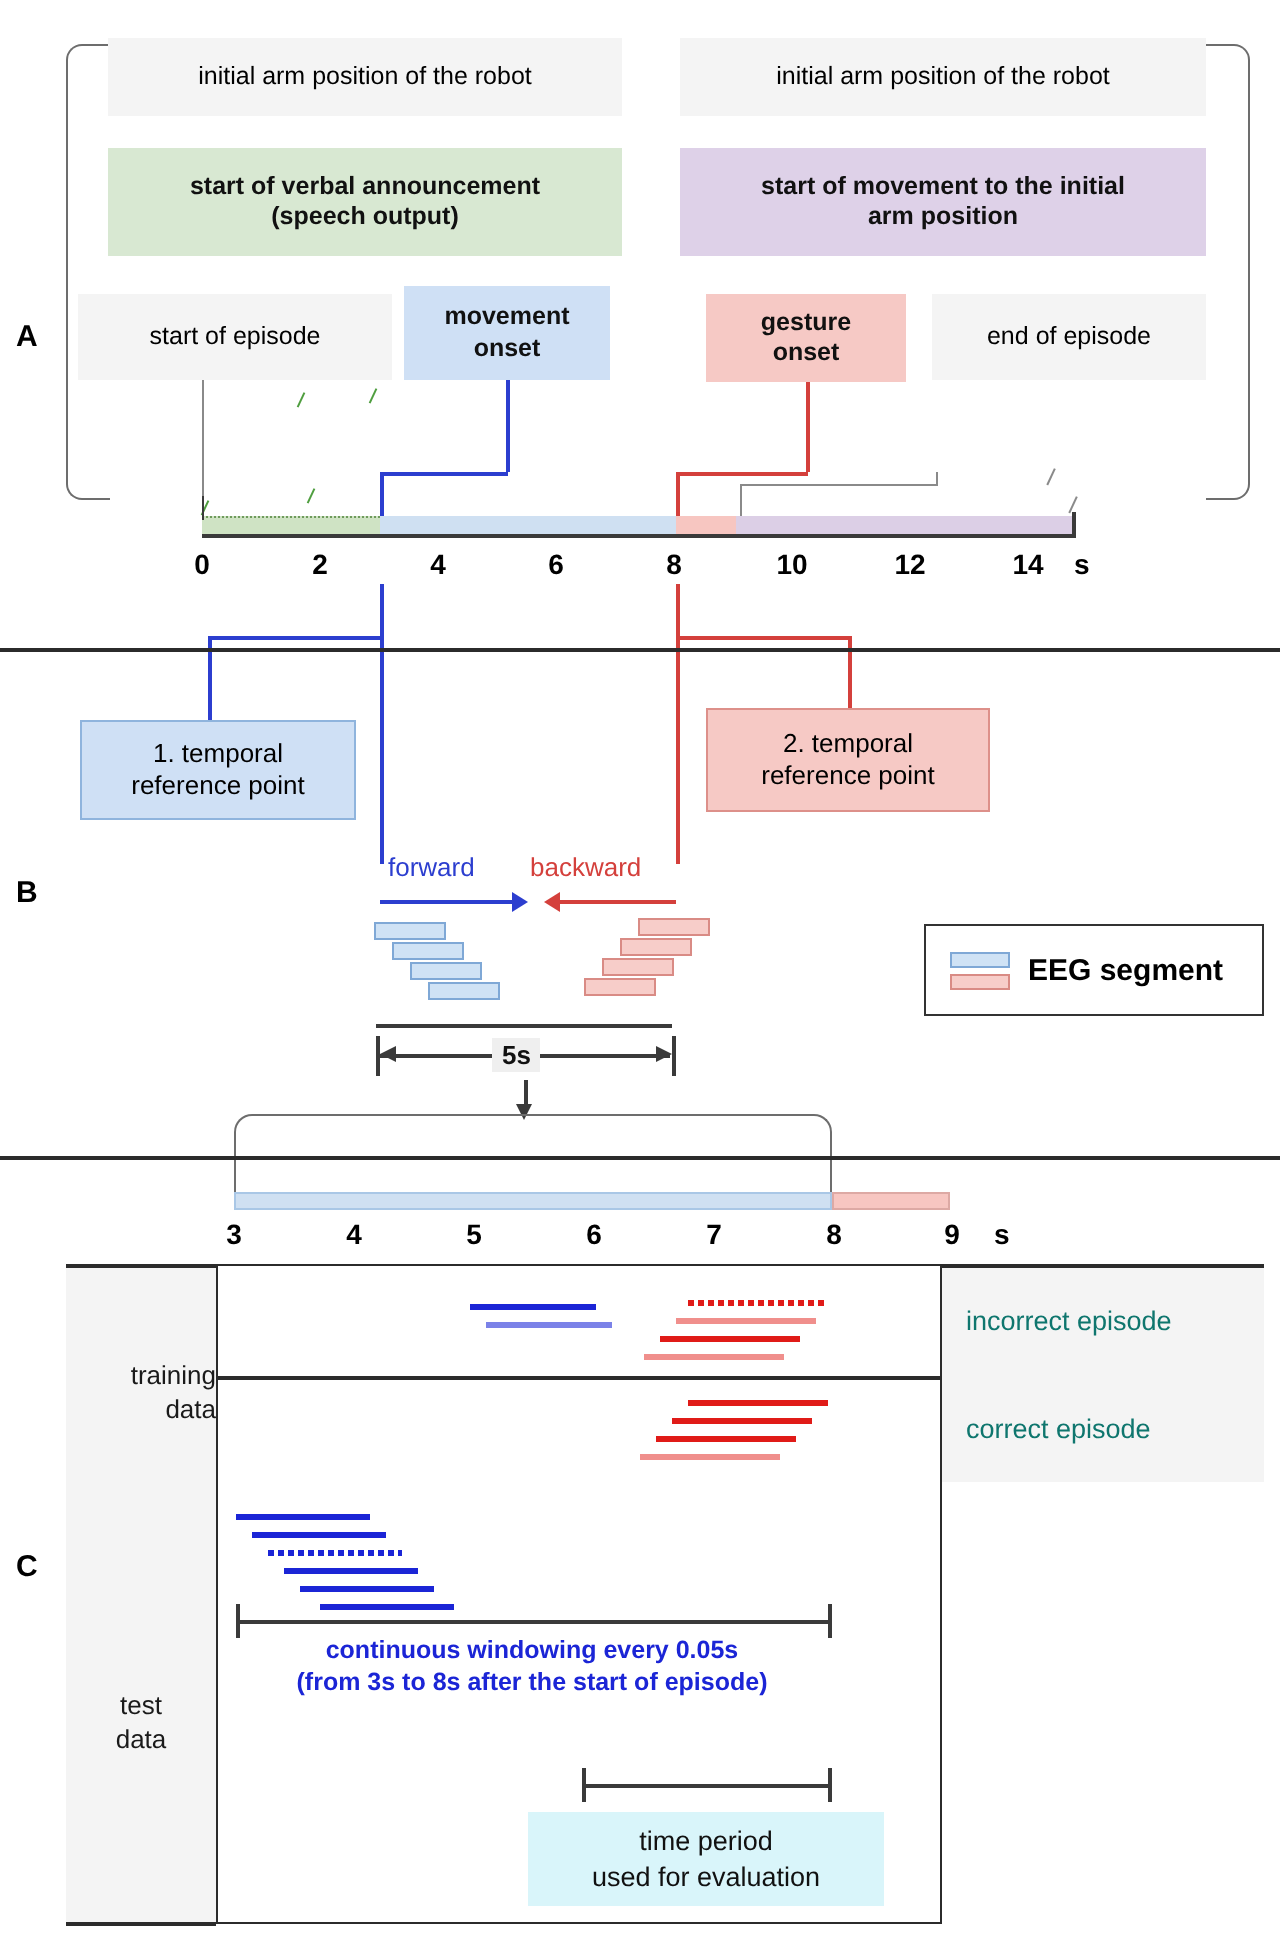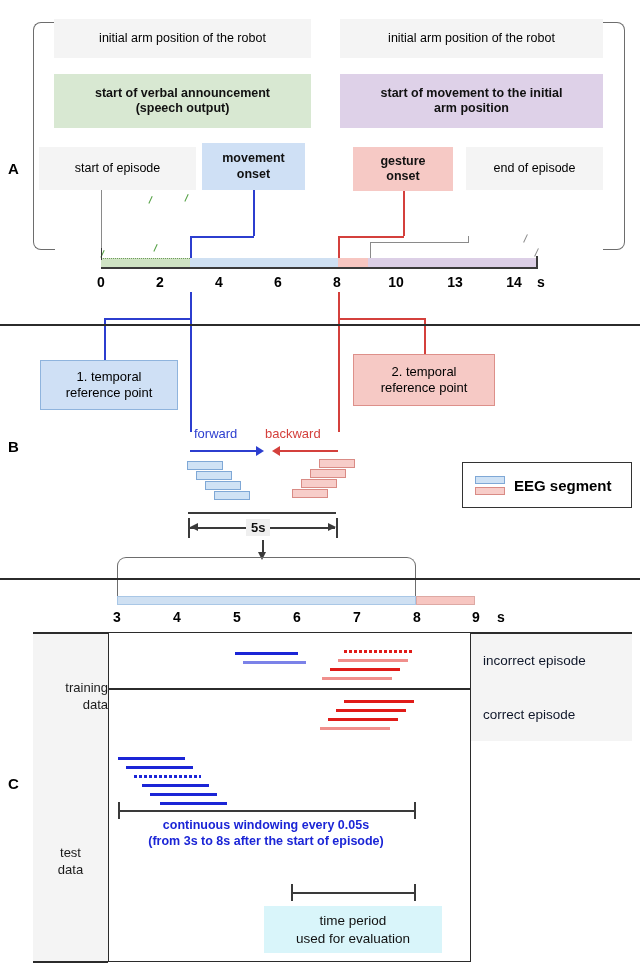--- a/index.html
+++ b/index.html
@@ -100,21 +100,21 @@
 
   
   .c-col-label {
     position:absolute; background:#f4f4f4;
     display:flex; align-items:center; justify-content:center;
     text-align:center; font-size:13px; line-height:1.3; color:#1a1a1a;
   }
   .c-row-label {
     position:absolute; background:#f4f4f4;
     display:flex; align-items:center; justify-content:flex-start;
-    padding-left:12px; font-size:13.5px; color:#0f172a;
+    padding-left:12px; font-size:13.5px; color:#0f766e;
   }
   .c-frame { position:absolute; border:1.5px solid #2b2b2b; }
   .c-hr    { position:absolute; height:1.5px; background:#2b2b2b; }
 
   .eline { position:absolute; height:2.6px; }
   .eline.blue-s  { background:#1b25d6; }
   .eline.blue-l  { background:#7b82e8; }
   .eline.red-s   { background:#e01b18; }
   .eline.red-l   { background:#f08f8c; }
   .eline.red-dot {
@@ -199,21 +199,21 @@
   <div class="tl-axisline" style="left:101px; top:267px; width:437px; height:1.6px;"></div>
   <div class="tl-axisline" style="left:536px; top:256px; width:1.6px; height:12px;"></div>
   <div class="tl-axisline" style="left:101px; top:248px; width:1.4px; height:12px;"></div>
 
   <div class="tick-label" style="left:87px;  top:274px; width:28px;">0</div>
   <div class="tick-label" style="left:146px; top:274px; width:28px;">2</div>
   <div class="tick-label" style="left:205px; top:274px; width:28px;">4</div>
   <div class="tick-label" style="left:264px; top:274px; width:28px;">6</div>
   <div class="tick-label" style="left:323px; top:274px; width:28px;">8</div>
   <div class="tick-label" style="left:382px; top:274px; width:28px;">10</div>
-  <div class="tick-label" style="left:441px; top:274px; width:28px;">13</div>
+  <div class="tick-label" style="left:441px; top:274px; width:28px;">12</div>
   <div class="tick-label" style="left:500px; top:274px; width:28px;">14</div>
   <div class="axis-s" style="left:537px; top:274px;">s</div>
 
   <div class="stroke v-blue" style="left:190px; top:292px; height:140px;"></div>
   <div class="stroke v-blue" style="left:104px; top:318px; height:42px;"></div>
   <div class="stroke h-blue" style="left:104px; top:318px; width:87px;"></div>
 
   <div class="stroke v-red" style="left:338px; top:292px; height:140px;"></div>
   <div class="stroke h-red" style="left:338px; top:318px; width:87px;"></div>
   <div class="stroke v-red" style="left:424px; top:318px; height:36px;"></div>

